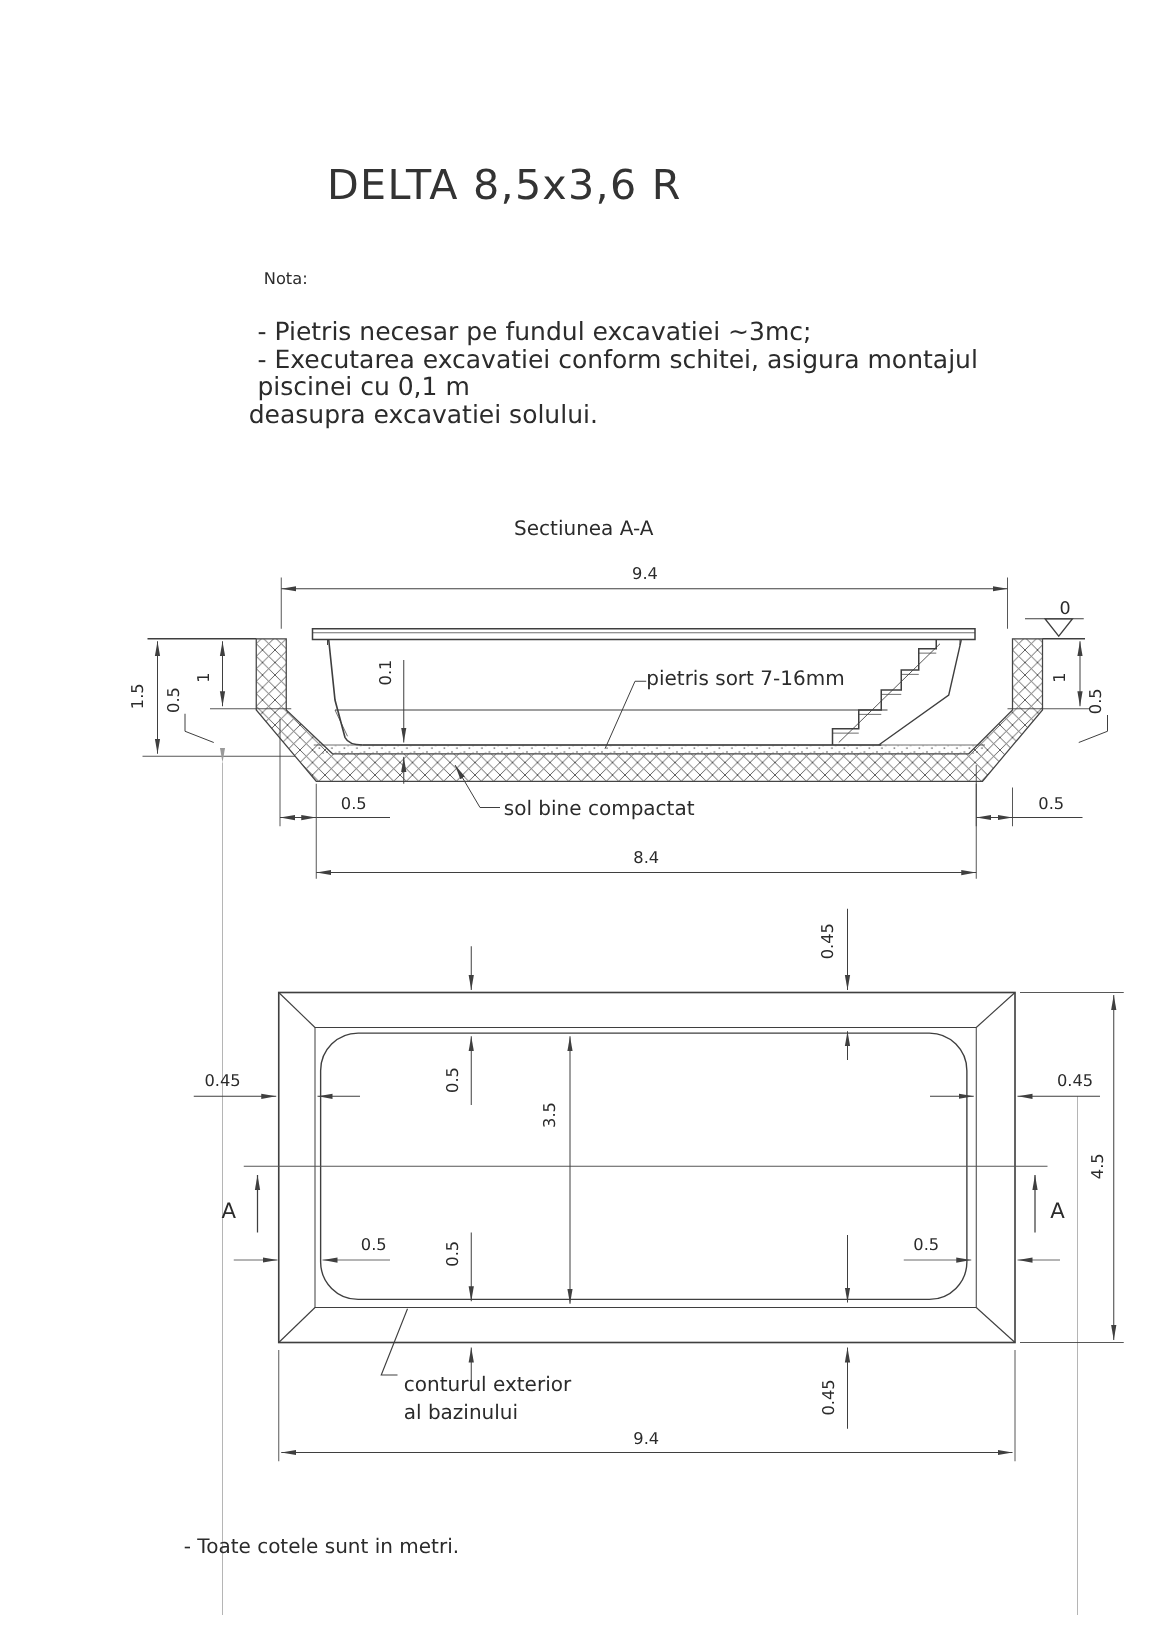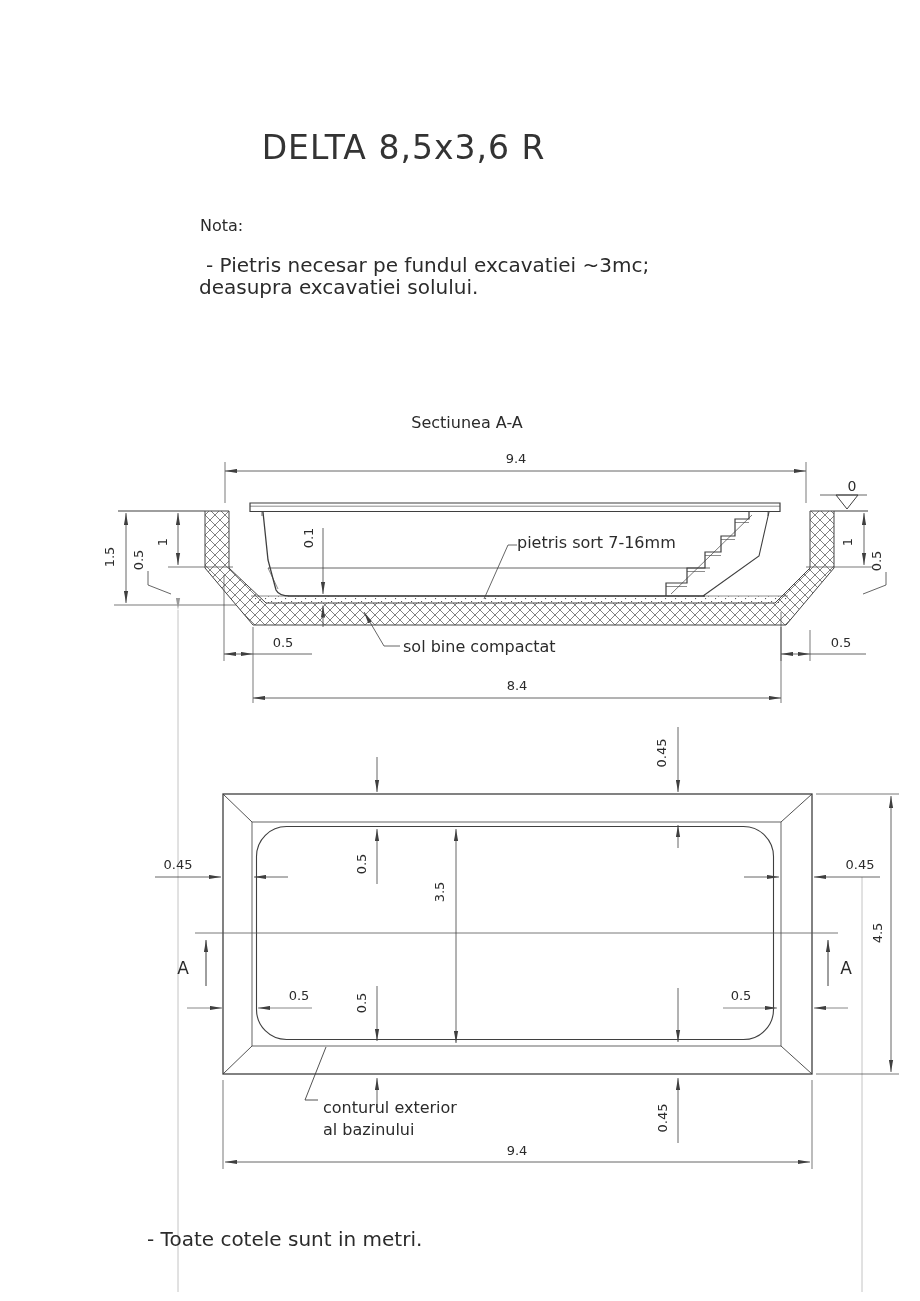--- a/index.html
+++ b/index.html
@@ -1,39 +1,40 @@
 <!DOCTYPE html>
 <html><head>
 <meta charset="utf-8">
 <style>
   html,body{margin:0;padding:0;}
   body{width:920px;height:1301px;background:#ffffff;position:relative;
        font-family:"DejaVu Sans","Liberation Sans",sans-serif;color:#2b2b2b;overflow:hidden;}
   .abs{position:absolute;}
   #page-title{left:0;top:128px;width:807px;text-align:center;font-size:33px;letter-spacing:1px;color:#333;}
-  #nota-heading{left:200px;top:216px;font-size:16px;}
+  #nota-heading{left:211px;top:216px;font-size:13px;}
   #nota-lines{left:199px;top:254px;width:620px;font-size:20px;line-height:22px;}
   .nota-line.indent{padding-left:7px;}
   #section-title{left:0;top:413px;width:934px;text-align:center;font-size:16px;}
-  #footer-note{left:147px;top:1227px;font-size:20px;}
+  #footer-note{left:147px;top:1227px;font-size:16px;}
   #drawing{left:0;top:0;}
   svg text{font-family:"DejaVu Sans","Liberation Sans",sans-serif;fill:#2b2b2b;}
   .dimtxt{font-size:13px;}
   .lbltxt{font-size:16px;}
   .atxt{font-size:17px;}
 </style>
 </head>
 <body>
 
 <div class="abs" id="page-title">DELTA 8,5x3,6 R</div>
 
 <div class="abs" id="nota-heading">Nota:</div>
 
 <div class="abs" id="nota-lines">
   <div class="nota-line indent">- Pietris necesar pe fundul excavatiei ~3mc;</div>
+  <div class="nota-line indent">- Executarea excavatiei conform schitei, asigura montajul piscinei cu 0,1 m</div>
   <div class="nota-line">deasupra excavatiei solului.</div>
 </div>
 
 <div class="abs" id="section-title">Sectiunea A-A</div>
 
 <svg class="abs" id="drawing" width="920" height="1301" viewBox="0 0 920 1301">
   <defs>
     <pattern id="xh" width="10" height="10" patternUnits="userSpaceOnUse">
       <path d="M0,10 L10,0 M0,0 L10,10" stroke="#4a4a4a" stroke-width="0.7" fill="none"></path>
     </pattern>

